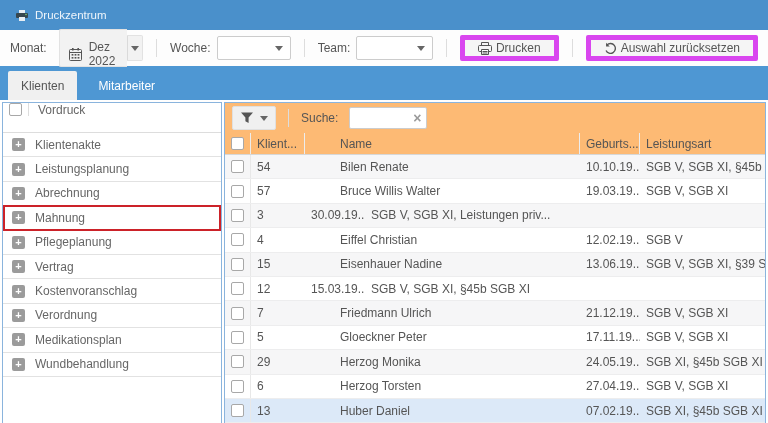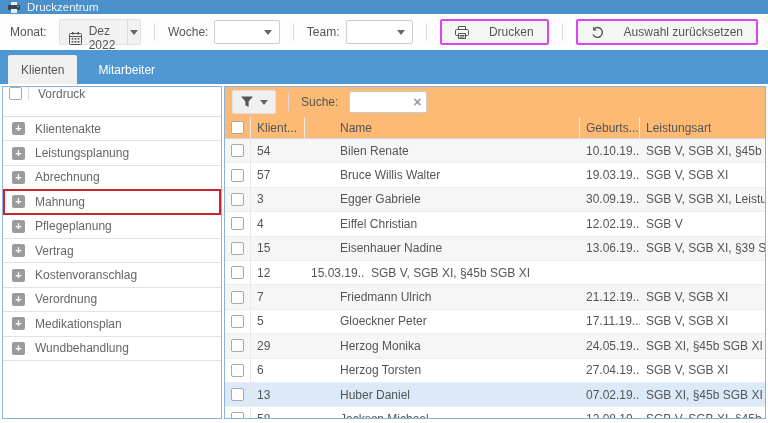--- a/index.html
+++ b/index.html
@@ -3,52 +3,52 @@
 <meta charset="utf-8">
 <style>
   * { box-sizing: border-box; margin: 0; padding: 0; }
   html,body { width:768px; height:423px; overflow:hidden; }
   body {
     font-family:"Liberation Sans", sans-serif;
     font-size:12px; color:#555; background:#fff;
   }
   
   .titlebar {
-    height:14px; background:var(--titlebar_blue,#4a90cb);
-    display:flex; align-items:center; gap:7px; padding:0 8px;
+    height:30px; background:var(--titlebar_blue,#4a90cb);
+    display:flex; align-items:center; gap:7px; padding:0 16px;
     color:#eef5fb; font-size:11.5px;
   }
   
   .toolbar {
     height:36px; background:#fdfdfd;
     display:flex; align-items:center; padding:0 10px; gap:6px;
   }
   .lbl { color:#555; white-space:nowrap; }
   .month-ctl {
-    display:flex; align-items:center; gap:7px; height:26px;
+    display:flex; align-items:center; gap:7px; height:38px;
     background:#f2f2f2; border:1px solid #e2e2e2; border-right:none;
     border-radius:2px 0 0 2px; padding:12px 12px 0 9px; cursor:default;
   }
   .month-arrow {
     width:25px; height:26px; background:#f2f2f2;
     border:1px solid #e2e2e2; border-left:1px solid #dadada;
     border-radius:0 2px 2px 0; display:flex; align-items:center; justify-content:center;
   }
   .caret { width:0; height:0; border-left:4px solid transparent; border-right:4px solid transparent; border-top:5px solid #666; }
   .select {
     height:24px; border:1px solid #ccc; border-radius:2px; background:#fff;
     display:flex; align-items:center; padding:0 7px;
   }
   .select .val { flex:1; }
   .select.week { width:114px; }
   .select.team { width:118px; }
   .vsep { width:1px; height:18px; background:#ddd; margin:0 7px; flex:none; }
   .btn {
-    height:26px; display:flex; align-items:center; gap:20px;
-    background:#f5f5f5; border:2px solid #d946ef; border-radius:2px;
+    height:26px; display:flex; align-items:center; gap:4px;
+    background:#f5f5f5; border:5px solid #d946ef; border-radius:2px;
     padding:0 13px; font:inherit; color:#555; cursor:default; white-space:nowrap;
   }
   
   .tabbar {
     height:34px; background:var(--tabbar_blue,#4e97d3);
     display:flex; align-items:flex-end; padding-left:8px; gap:8px;
   }
   .tab {
     height:29px; display:flex; align-items:center; padding:0 13px;
     color:#fff; border-radius:2px 2px 0 0; cursor:default;
@@ -295,21 +295,20 @@
     <div class="cell col-name">Bruce Willis Walter</div>
     <div class="cell col-birth">19.03.19...</div>
     <div class="cell col-leist">SGB V, SGB XI</div>
   </div>
 
   <div class="row stripe">
     <div class="cell cell-cb">
             <span class="cb"></span>
           </div>
     <div class="cell col-id">3</div>
-    <div class="cell col-name">Egger Gabriele</div>
     <div class="cell col-birth">30.09.19...</div>
     <div class="cell col-leist">SGB V, SGB XI, Leistungen priv...</div>
   </div>
 
   <div class="row">
     <div class="cell cell-cb">
             <span class="cb"></span>
           </div>
     <div class="cell col-id">4</div>
     <div class="cell col-name">Eiffel Christian</div>

